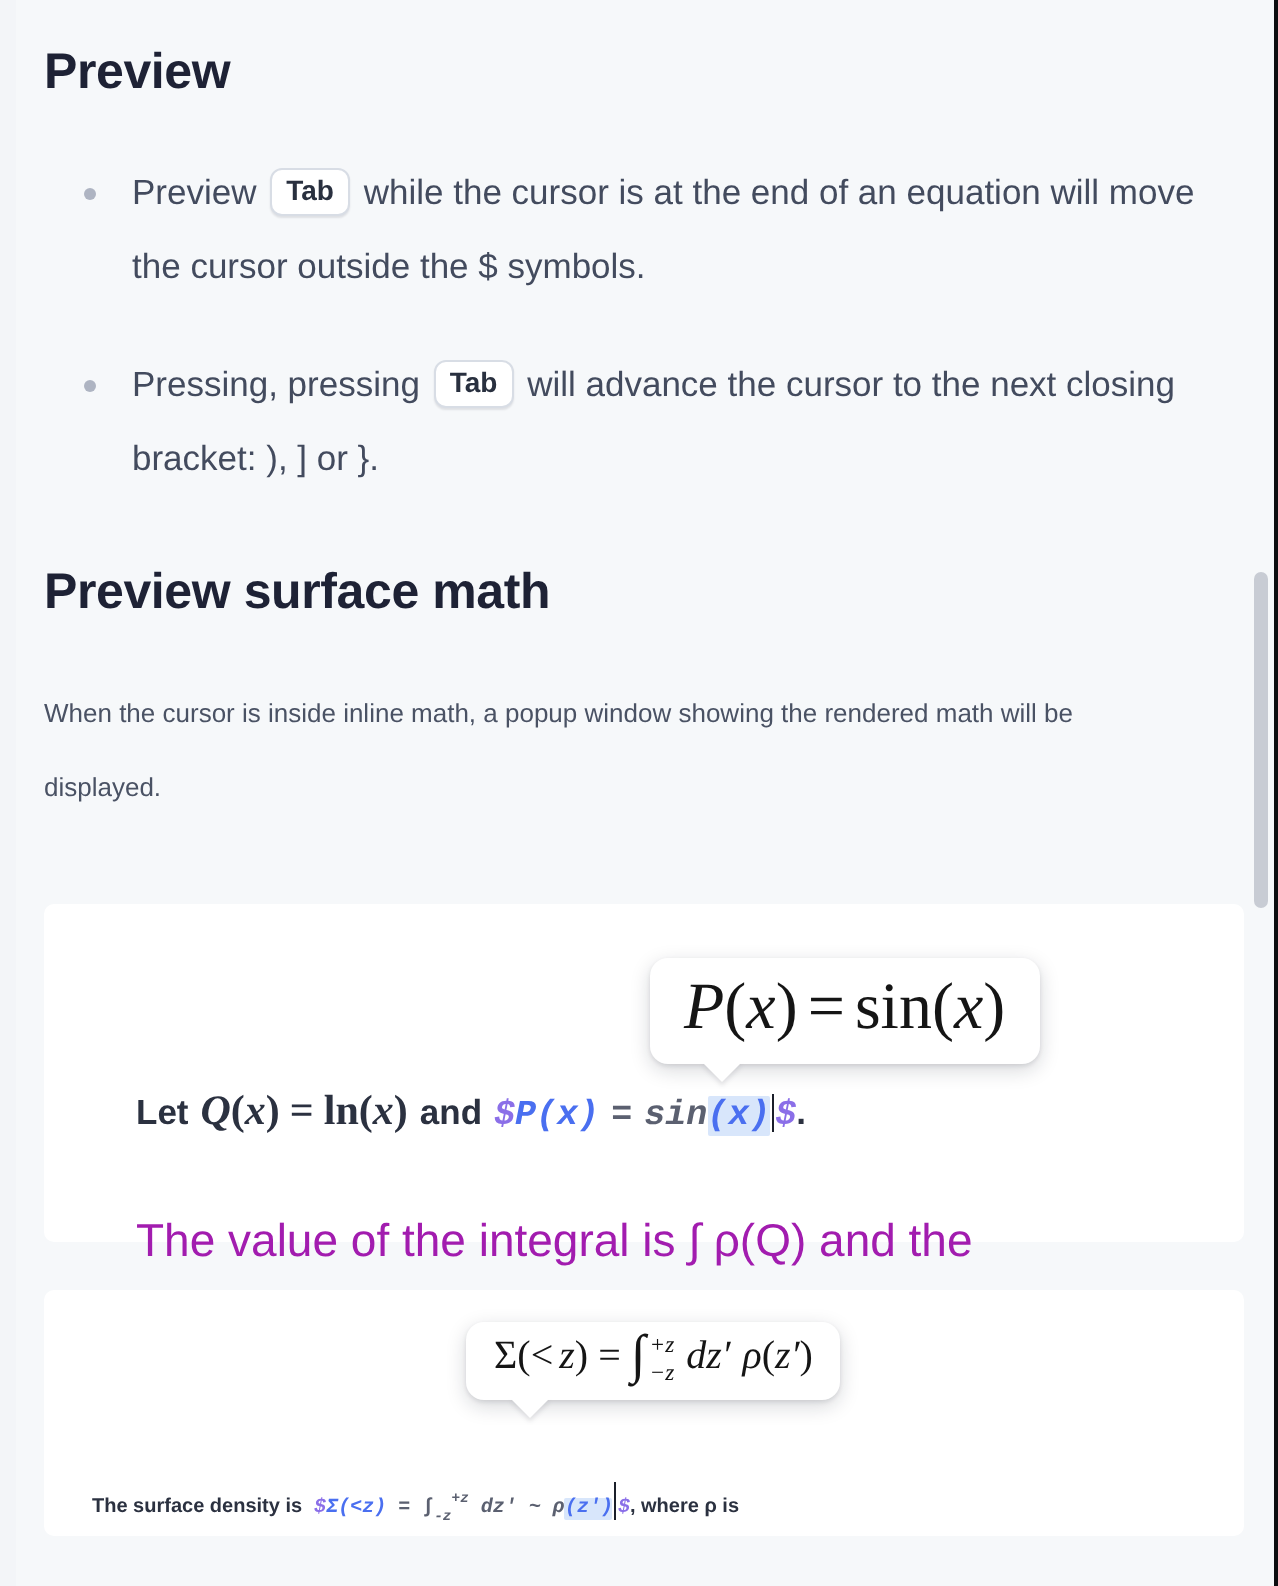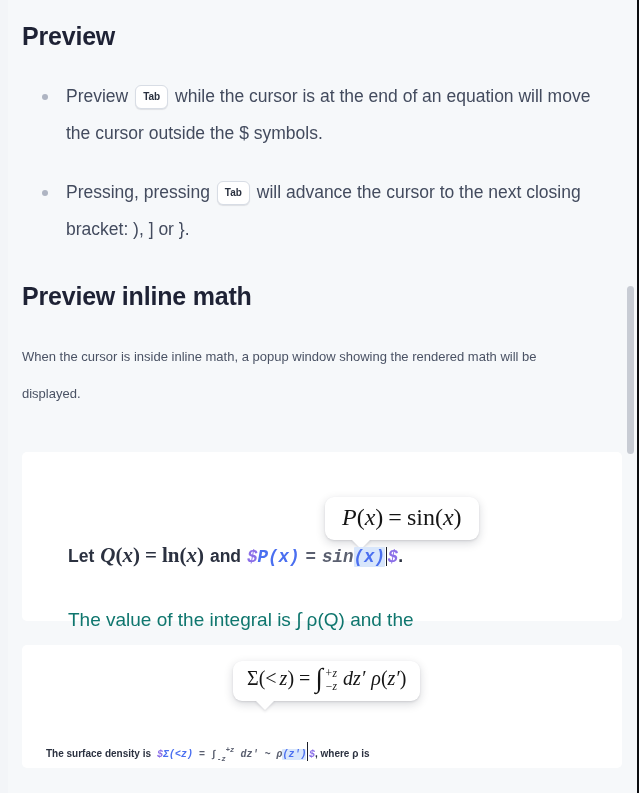--- a/index.html
+++ b/index.html
@@ -72,21 +72,21 @@
     left: 20px;
     top: 16px;
     width: 6px;
     height: 6px;
     border-radius: 50%;
     background: #aeb4c2;
   }
   .kbd {
     display: inline-block;
     font-family: "Liberation Sans", sans-serif;
-    font-size: 10px;
+    font-size: 14px;
     font-weight: bold;
     color: #29303f;
     background: #ffffff;
     border: 1px solid #d8dde5;
     border-radius: 6px;
     padding: 2px 7px 3px 7px;
     line-height: 17px;
     vertical-align: 2px;
     box-shadow: 0 1px 1px rgba(16,24,40,0.10);
     margin: 0 2px;
@@ -146,22 +146,22 @@
     bottom: -9px;
     width: 0;
     height: 0;
     border-left: 10px solid transparent;
     border-right: 10px solid transparent;
     border-top: 10px solid #ffffff;
     filter: drop-shadow(0 2px 1px rgba(17,24,39,0.10));
   }
   #popup-1 {
     left: 303px;
-    top: 45px;
-    font-size: 24px;
+    top: 27px;
+    font-size: 33px;
   }
   #popup-2 {
     left: 211px;
     top: 16px;
     font-size: 20px;
     padding: 6px 14px 8px 14px;
   }
   #popup-2::after {
     left: 22px;
   }
@@ -204,23 +204,23 @@
     white-space: nowrap;
     font-weight: bold;
   }
   #src-line-1 { left: 68px; top: 546px; }
   #src-line-2 { left: 46px; top: 741px; font-size: 10px; }
 
   .card-line-clipped {
     position: absolute;
     left: 68px;
     top: 607px;
-    font-size: 19px;
+    font-size: 23px;
     line-height: 26px;
-    color: #0f766e;
+    color: #a21caf;
     white-space: nowrap;
   }
 
   .mono {
     font-family: "Liberation Mono", monospace;
     font-style: italic;
   }
   .tok-dollar { color: #8b6fe8; }
   .tok-blue   { color: #4a6ff0; }
   .tok-gray   { color: #5b6070; }
@@ -295,21 +295,21 @@
 
       <li class="bullet-item">
         <span class="bullet-dot"></span>
         <span>Pressing, pressing</span>
         <span class="kbd">Tab</span>
         <span>will advance the cursor to the next closing bracket: ), ] or }.</span>
       </li>
 
     </ul>
 
-    <h2 class="h2" id="heading-preview">Preview inline math</h2>
+    <h2 class="h2" id="heading-preview">Preview surface math</h2>
 
     <p class="para">When the cursor is inside inline math, a popup window showing the rendered math will be displayed.</p>
 
     <div class="card" id="card-inline-1">
       <div class="card-inner">
 
         <div class="popup" id="popup-1">
           <span class="mi">P</span><span class="mup">(</span><span class="mi">x</span><span class="mup">)</span><span class="mup eq">=</span><span class="mop">sin</span><span class="mup">(</span><span class="mi">x</span><span class="mup">)</span>
         </div>
 

